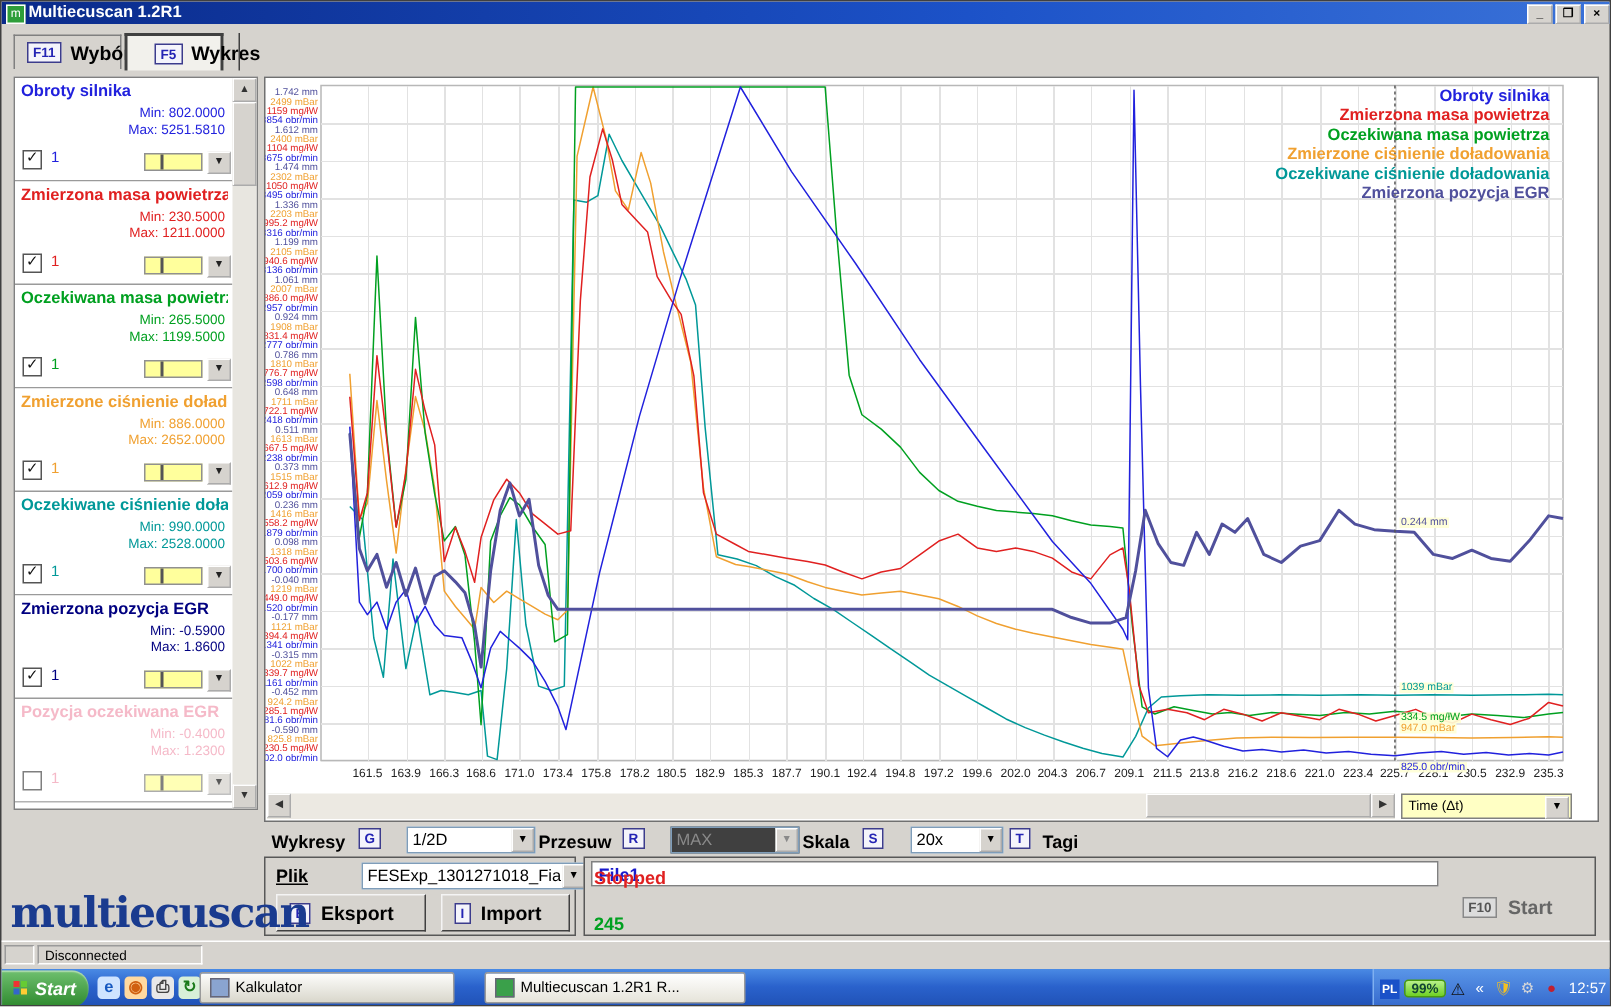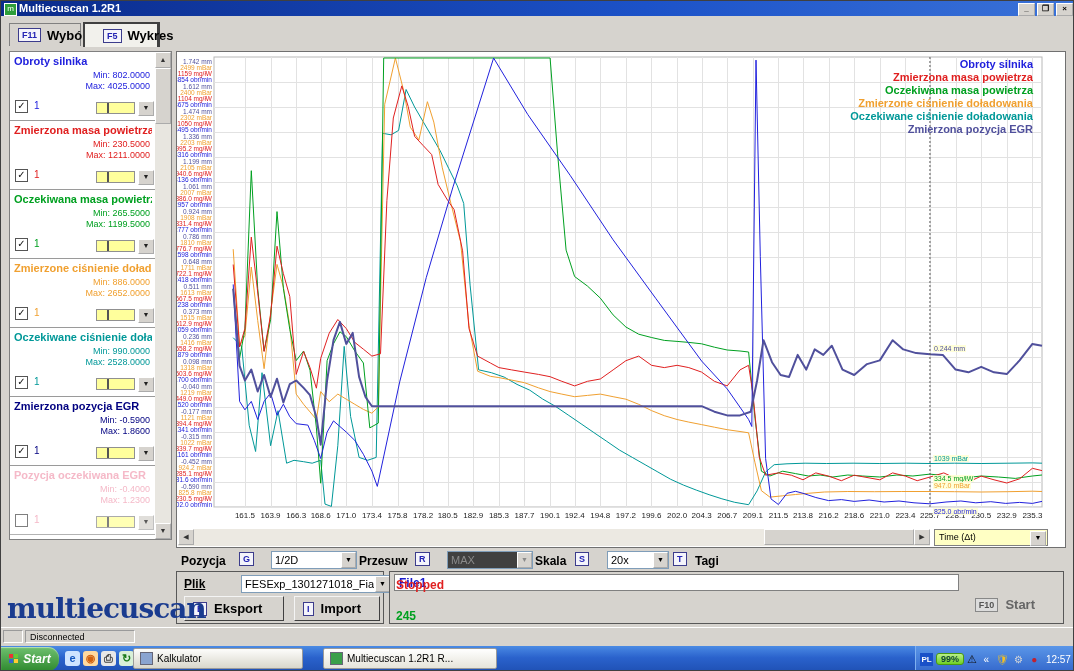--- a/index.html
+++ b/index.html
@@ -89,32 +89,32 @@
         <div class="winbtn">_</div>
         <div class="winbtn">❐</div>
         <div class="winbtn">×</div>
       </div>
   </div>
 
   <div class="tab" style="left:8px;width:72px;">
     <span class="keybadge">F11</span>
     <span class="tablabel">Wybór</span>
   </div>
-  <div class="tab active" style="left:82px;width:76px;padding-left:18px;">
+  <div class="tab active" style="left:82px;width:66px;padding-left:18px;">
     <span class="keybadge">F5</span>
     <span class="tablabel">Wykres</span>
   </div>
   <div class="tabedge"></div>
 
   <div class="sidebar">
     <div class="sidebar-list" id="sidebar-list">
         <div class="panel">
           <div class="ptitle" style="color:#2121dd">Obroty silnika</div>
           <div class="pmin" style="color:#2121dd">Min: 802.0000</div>
-          <div class="pmax" style="color:#2121dd">Max: 4025.0000</div>
+          <div class="pmax" style="color:#2121dd">Max: 5251.5810</div>
           <div class="pcheck">✓</div>
           <div class="pchan" style="color:#2121dd">1</div>
           <div class="pslider">
             <div class="ptick"></div>
           </div>
           <div class="pdrop">▼</div>
         </div>
         <div class="panel">
           <div class="ptitle" style="color:#e02020">Zmierzona masa powietrza</div>
           <div class="pmin" style="color:#e02020">Min: 230.5000</div>
@@ -324,21 +324,21 @@
       <div class="hbtn" style="left:0;">◀</div>
       <div class="hthumb"></div>
       <div class="hbtn" style="right:0;">▶</div>
     </div>
     <div class="timecombo">
       <span class="tlabel">Time (Δt)</span>
       <span class="tdrop">▼</span>
     </div>
   </div>
 
-  <span class="ctl-label" style="left:180px;">Pozycja</span>
+  <span class="ctl-label" style="left:180px;">Wykresy</span>
   <span class="ctl-key keybadge" style="left:238px;">G</span>
   <div class="combo" style="left:258px;width:86px;">
     <span class="cval">1/2D</span>
     <span class="cbtn">▼</span>
   </div>
   <span class="ctl-label" style="left:358px;">Przesuw</span>
   <span class="ctl-key keybadge" style="left:414px;">R</span>
   <div class="combo disabled" style="left:434px;width:86px;">
     <span class="cval" style="color:#8a8a8a;">MAX</span>
     <span class="cbtn">▼</span>

